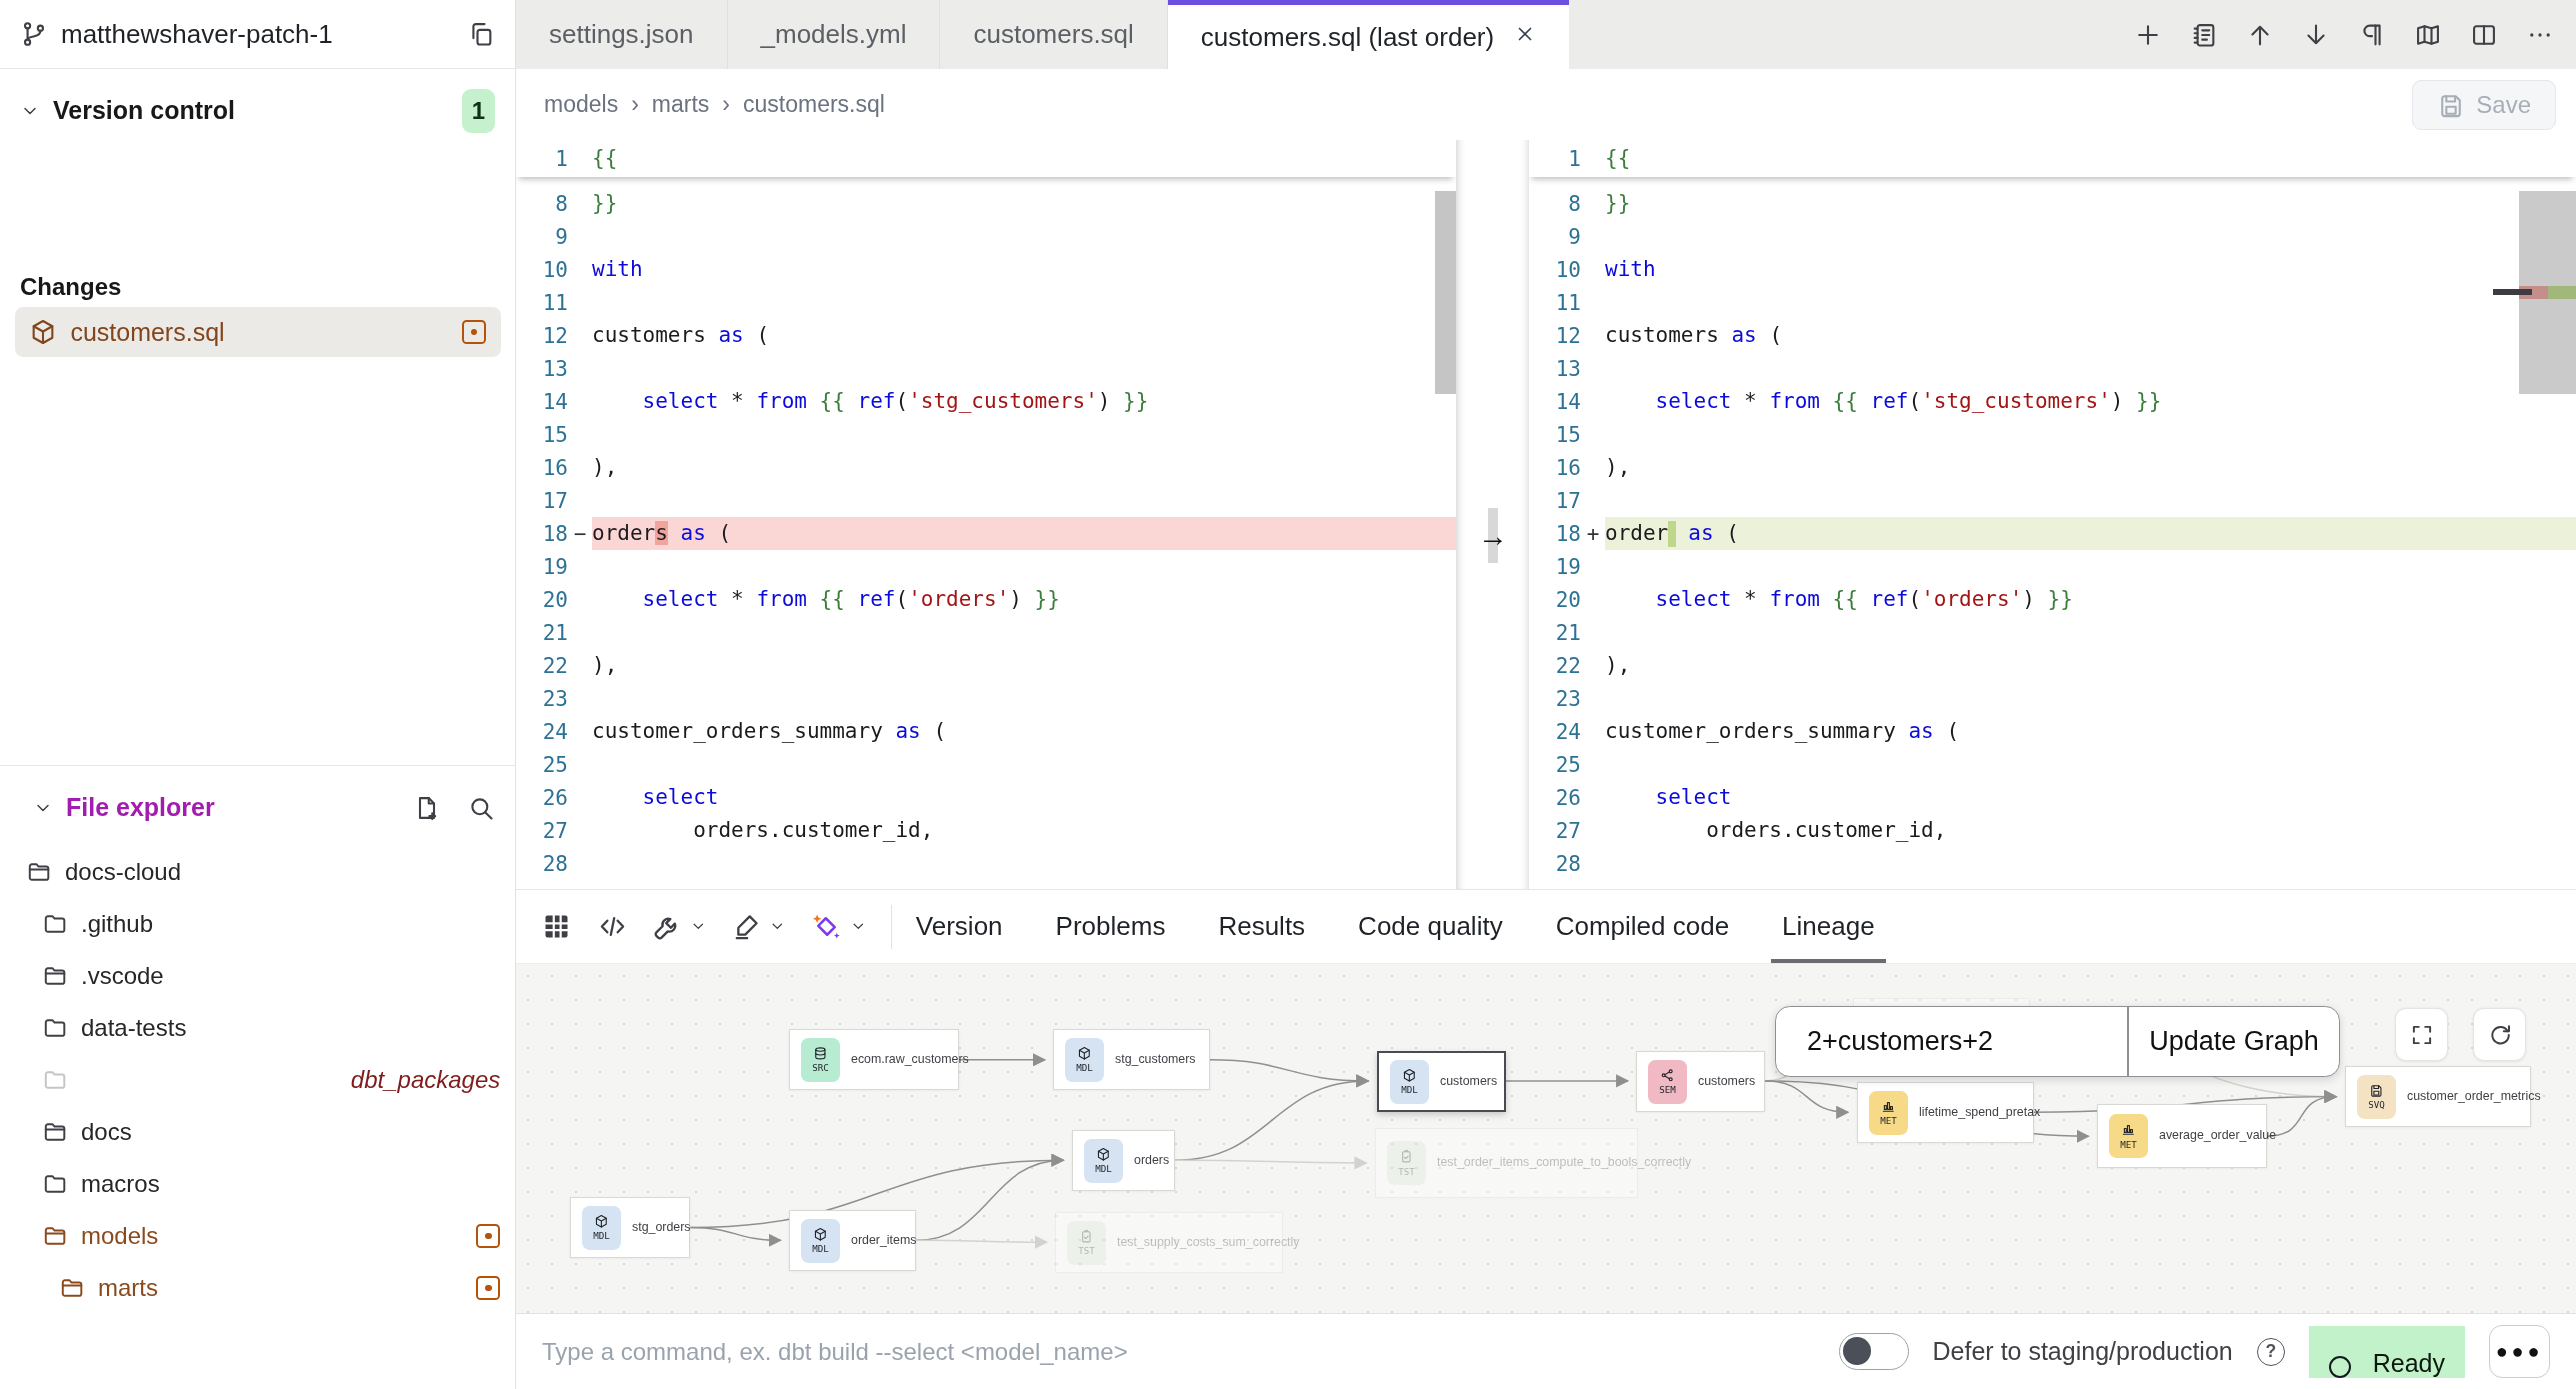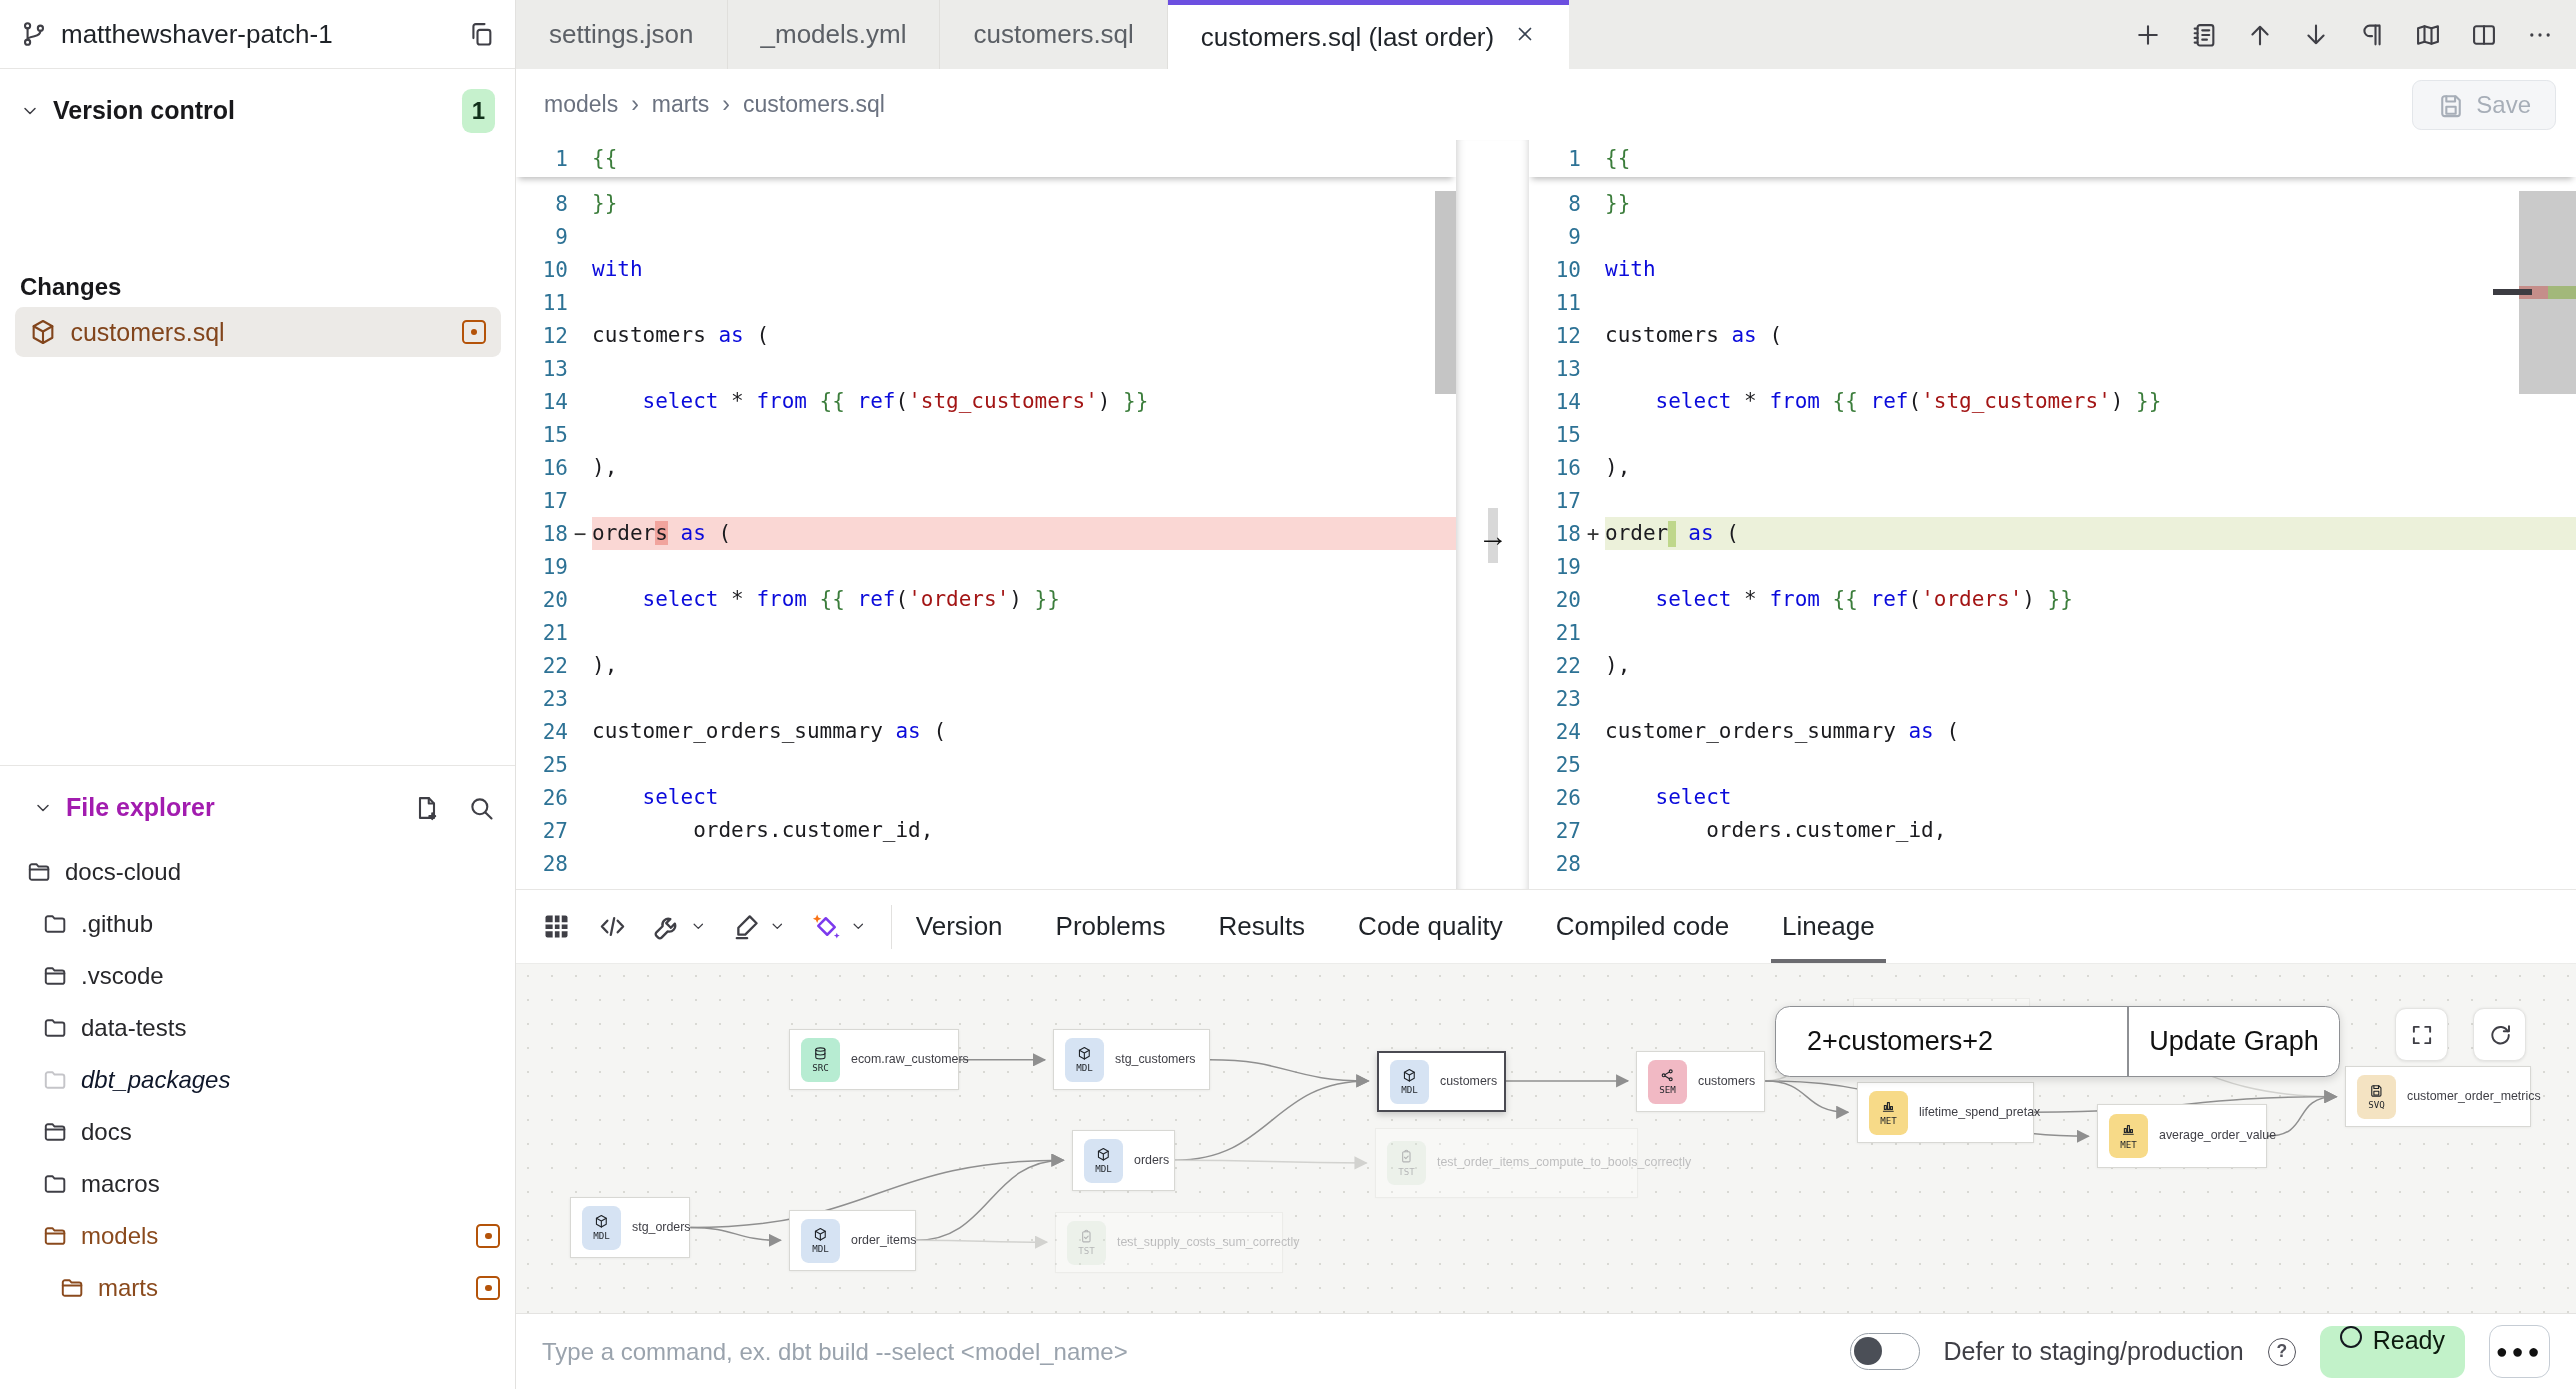--- a/index.html
+++ b/index.html
@@ -23,21 +23,21 @@
   .change-item .fname { flex:1; font-size:25px; color:#82451c; }
   .mod-badge { width:24px; height:24px; border:2.3px solid #b45309; border-radius:4.6px; position:relative; flex:none; }
   .mod-badge::after { content:""; position:absolute; inset:0; margin:auto; width:6.4px; height:6.4px; border-radius:50%; background:#b45309; }
   .fe-sep { position:absolute; left:0; top:765px; width:100%; border-top:0.9px solid #e7e6e4; }
   .fe-head { position:absolute; left:0; top:779px; width:100%; height:57px; display:flex; align-items:center; gap:13px; padding:0 20px; }
   .fe-head .sec-title { font-size:25px; font-weight:bold; color:#a21caf; flex:1; }
   .fe-head .icon { margin-left:13px; }
   #file-tree { position:absolute; left:0; top:846px; width:100%; }
   .tree-row { height:52px; display:flex; align-items:center; gap:13px; padding-right:14.7px; cursor:pointer; }
   .tree-row .tr-label { font-size:24px; color:#27272a; flex:1; white-space:nowrap; }
-  .tree-row.disabled .tr-label { color:#0f172a; font-style:italic; }
+  .tree-row.disabled .tr-label { color:#7f1d1d; font-style:italic;text-align:right; }
   .tree-row.disabled .icon { color:#c5c5c9; }
   .tree-row.modified .tr-label { color:#8a4a1d; }
   .tree-row.modified .icon { color:#8a4a1d; }
 
   
   #main { position:absolute; left:516px; top:0; width:2060px; height:1389px; }
 
   #tabbar { position:absolute; left:0; top:0; width:100%; height:69px; background:#ececea; display:flex; }
   .tab { display:flex; align-items:center; padding:0 33px; font-size:26px; color:#5c6066; border-right:0.9px solid #e0dfdc; gap:20px; cursor:pointer; }
   .tab.active { background:#fff; color:#1f2328; border-top:5.5px solid #6c4fe0; border-right:none; padding-top:0; }
@@ -104,21 +104,21 @@
   #btn-fullscreen { left:1879px; } #btn-refresh { left:1957px; }
 
   
   #cmdbar { position:absolute; left:0; top:1313px; width:100%; height:76px; background:#fff; border-top:0.9px solid #e4e3e1; display:flex; align-items:center; padding:0 26px; }
   #cmd-placeholder { flex:1; font-size:24px; color:#9aa3ad; }
   .cmd-right { display:flex; align-items:center; gap:24px; }
   .toggle { width:70px; height:37px; border:1.8px solid #9aa1a9; border-radius:20px; position:relative; background:#fff; cursor:pointer; }
   .toggle .knob { position:absolute; left:3.7px; top:2.8px; width:28px; height:28px; border-radius:50%; background:#4b4f57; }
   #defer-label { font-size:25px; color:#3f3f46; }
   .help-circ { width:28px; height:28px; border:1.8px solid #52525b; border-radius:50%; display:flex; align-items:center; justify-content:center; font-size:17.5px; color:#52525b; font-weight:bold; }
-  #ready-badge { height:52px; background:#c2f2c9; border-radius:12px; display:flex; align-items:flex-start; gap:11px; padding:0 20px; }
+  #ready-badge { height:52px; background:#c2f2c9; border-radius:0; display:flex; align-items:flex-end; gap:22px; padding:0 20px; }
   #ready-badge .circ { width:22px; height:22px; border:2.8px solid #14181f; border-radius:50%; }
   #ready-badge .txt { font-size:25px; color:#0c1a0e; font-weight:500; }
   #more-btn { width:61px; height:53px; border:1.8px solid #c6cdd5; border-radius:13px; background:#fff; display:flex; align-items:center; justify-content:center; letter-spacing:3.7px; font-size:20px; color:#111; font-weight:bold; cursor:pointer; }
 </style>
 </head>
 <body>
 
 <div id="app">
 
   <div id="sidebar">

